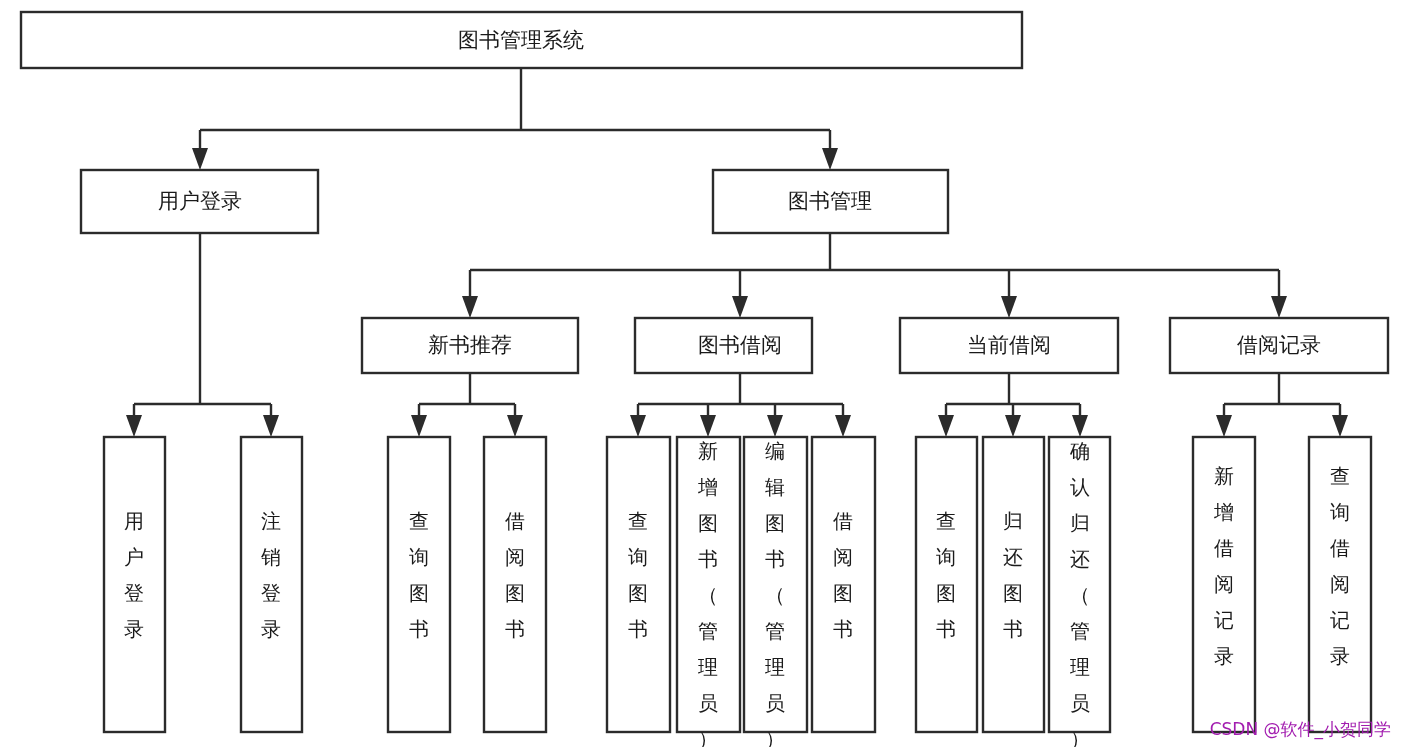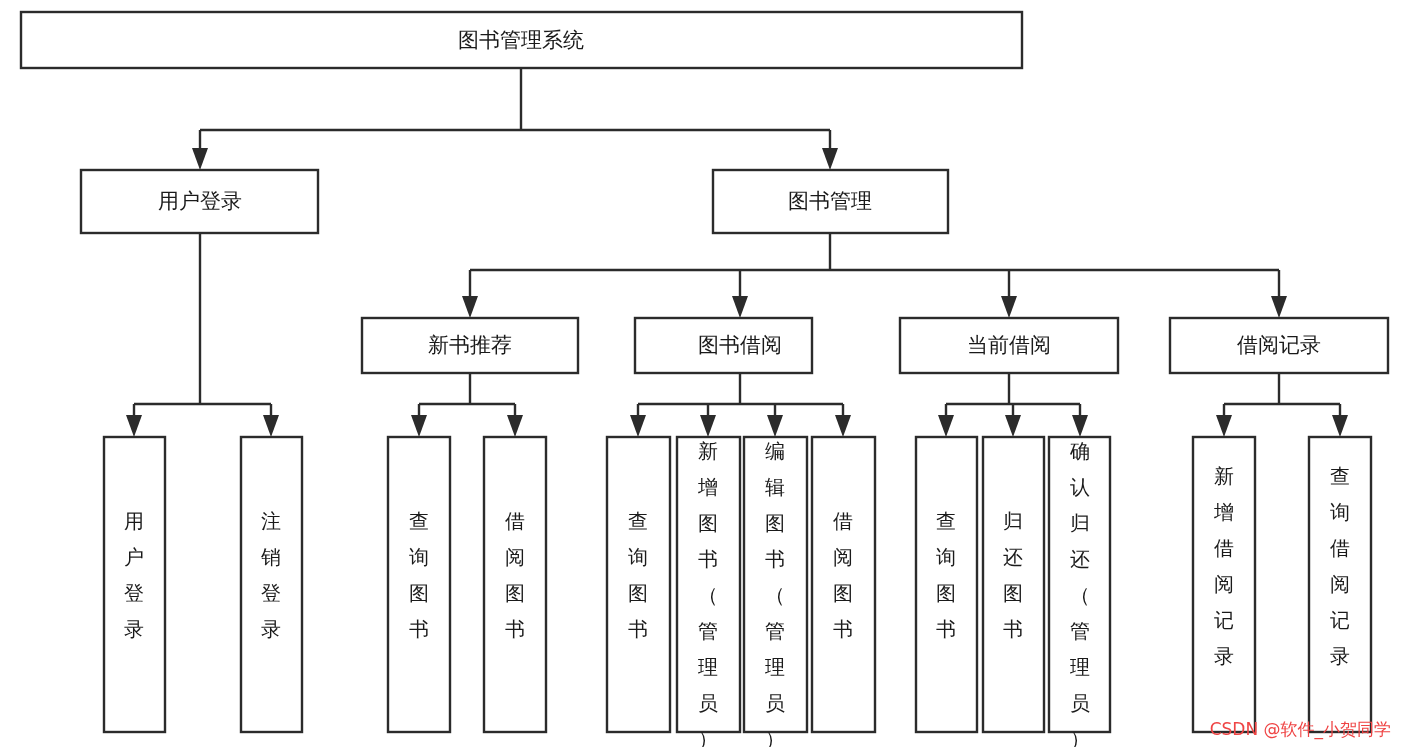--- a/index.html
+++ b/index.html
@@ -57,21 +57,21 @@
     fill: #1a1a1a;
     text-anchor: middle;
     letter-spacing: 0px;
   }
   .watermark-text {
     position: absolute;
     right: 14px;
     bottom: 6px;
     font-family: "DejaVu Sans", "Liberation Sans", sans-serif;
     font-size: 17px;
-    color: #ef4444;
+    color: #a21caf;
     white-space: nowrap;
     pointer-events: none;
     user-select: none;
   }
 </style>
 </head>
 <body>
 
 <div id="diagram-root">
 

